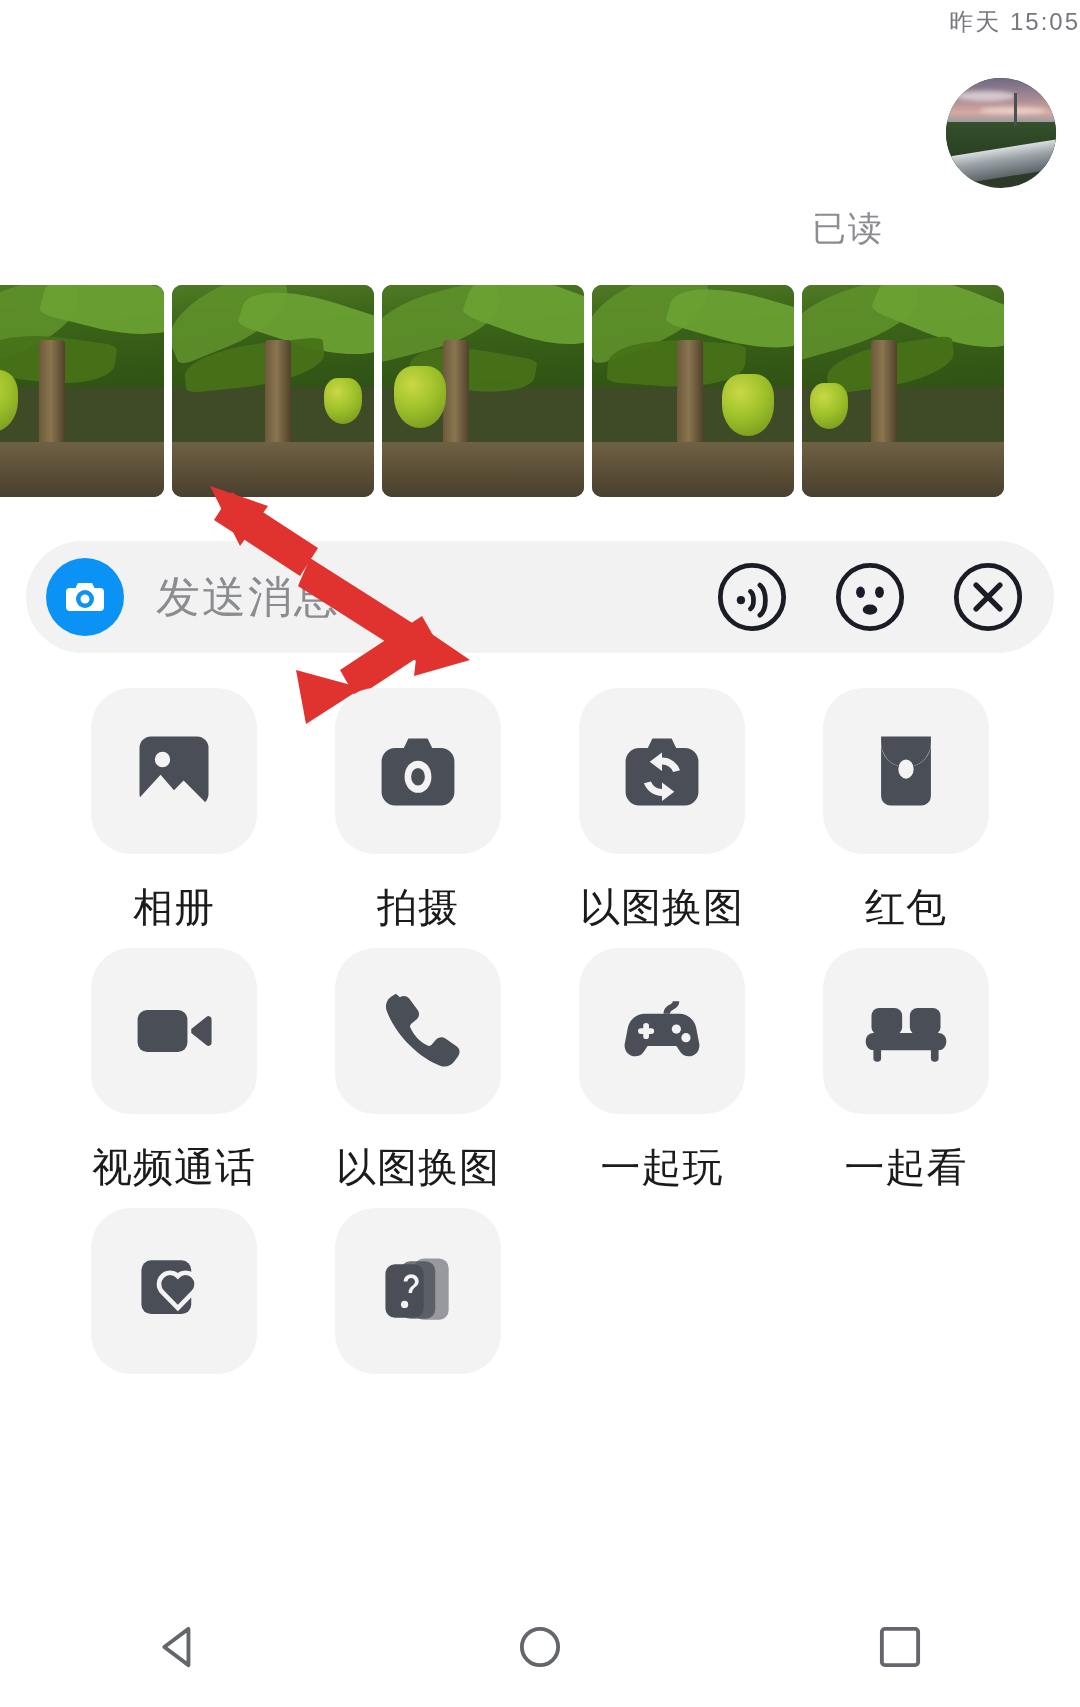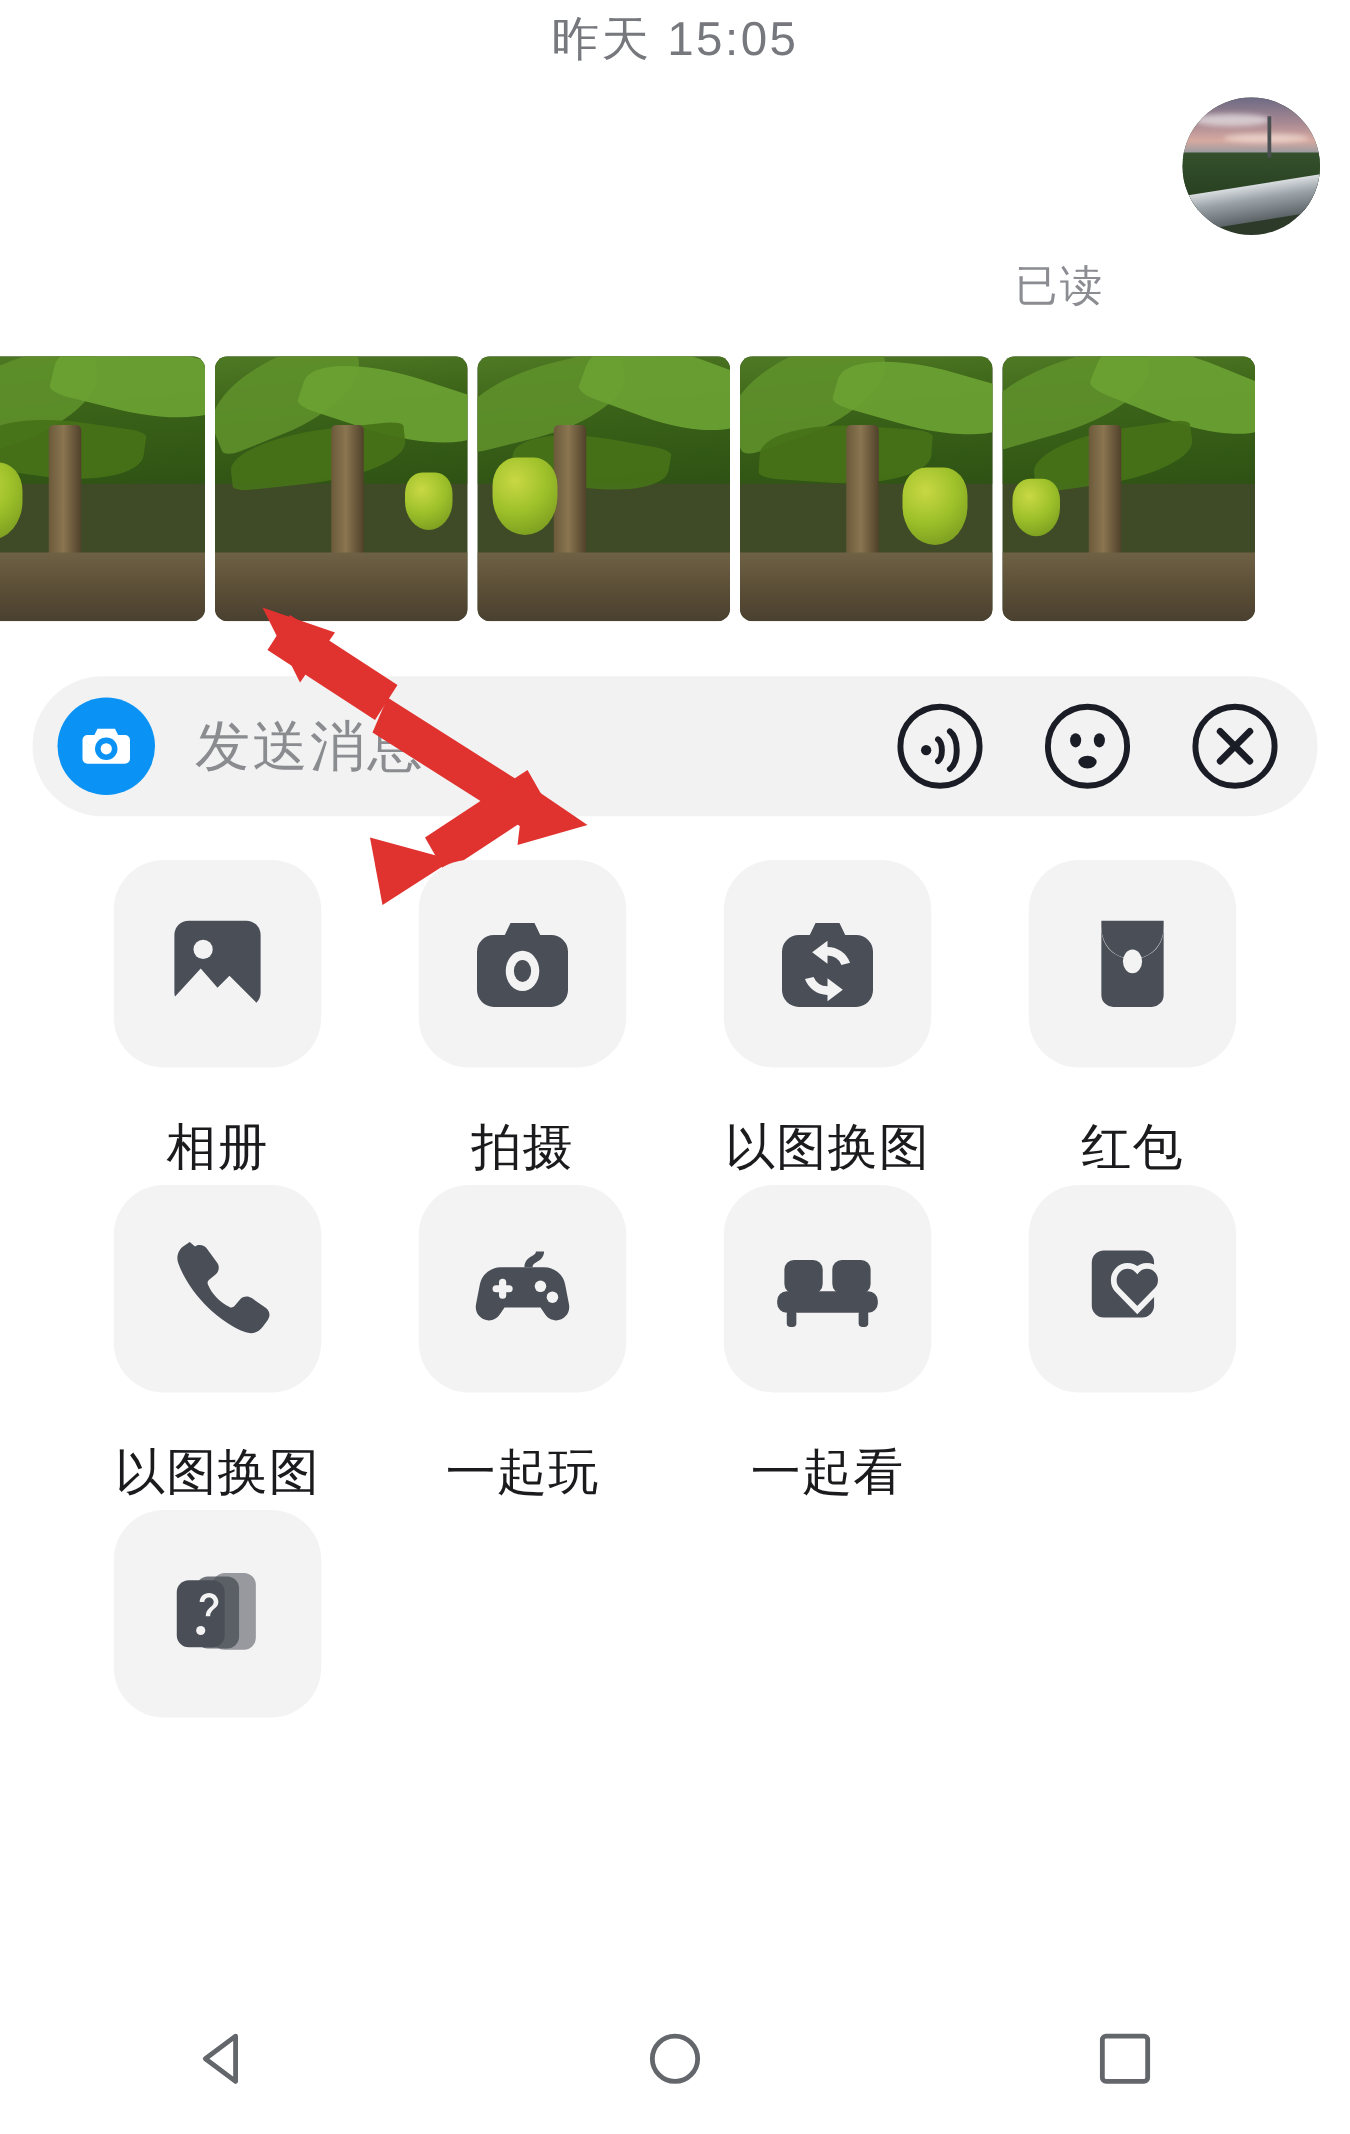--- a/index.html
+++ b/index.html
@@ -13,22 +13,22 @@
     position: relative;
     width: 1080px; height: 1707px;
     background: #ffffff;
     overflow: hidden;
   }
 
   
   .timestamp {
     position: absolute;
     top: 6px; left: 0; width: 1080px;
-    text-align: center;
-    font-size: 38px;
+    text-align: right;
+    font-size: 24px;
     color: #76787d;
     letter-spacing: 2px;
     white-space: nowrap;
   }
 
   
   .msg-row {
     position: absolute;
     top: 78px; right: 24px;
     display: flex;
@@ -198,21 +198,21 @@
     height: 260px;
   }
   .tile {
     width: 166px; height: 166px;
     background: #f3f3f4;
     border-radius: 40px;
     display: flex; align-items: center; justify-content: center;
   }
   .tile svg { width: 92px; height: 92px; display: block; fill: #4a4f57; }
   .tile-label {
-    margin-top: 36px;
+    margin-top: 26px;
     font-size: 40px;
     color: #1b1b1d;
     letter-spacing: 1px;
     white-space: nowrap;
   }
   .grid-cell.empty .tile { visibility: hidden; }
   .grid-cell.empty .tile-label { visibility: hidden; }
 
   
   .navbar {
@@ -379,20 +379,29 @@
         <svg viewBox="0 0 48 48" aria-hidden="true">
           <rect x="11" y="6" width="26" height="36" rx="5"></rect>
           <path d="M11 9c0 8 5.8 13 13 13s13-5 13-13v-1a3 3 0 0 0-3-3H14a3 3 0 0 0-3 3v1z" fill="#f3f3f4"></path>
           <path d="M11 6h26v2.6c0 8-5.8 13.4-13 13.4S11 16.6 11 8.6V6z"></path>
           <ellipse cx="24" cy="23" rx="4" ry="5" fill="#f3f3f4"></ellipse>
         </svg>
       </div>
       <div class="tile-label">红包</div>
     </div>
 
+    <div class="grid-cell">
+      <div class="tile">
+        <svg viewBox="0 0 48 48" aria-hidden="true">
+          <rect x="5" y="13" width="26" height="22" rx="5"></rect>
+          <path d="M33 23l8-6.4a1.6 1.6 0 0 1 2.6 1.25v12.3A1.6 1.6 0 0 1 41 31.4L33 25v-2z"></path>
+        </svg>
+      </div>
+      <div class="tile-label">视频通话</div>
+    </div>
 
     <div class="grid-cell">
       <div class="tile">
         <svg viewBox="0 0 48 48" aria-hidden="true">
           <path d="M14.6 6.4c1.7-1.1 3.8-.7 5 .9l4.2 5.7c1.2 1.6.9 3.8-.6 5l-2.7 2.2c-.6.5-.8 1.3-.5 2 1.7 4 4.9 7.4 9 9.4.7.4 1.6.2 2.1-.4l2.2-2.6c1.2-1.5 3.4-1.8 5-.7l5.8 4c1.7 1.2 2.1 3.4.9 5.1l-2.2 3c-1.6 2.2-4.4 3.1-7 2.2C24.4 38.1 12 25.6 7.6 13.3c-.9-2.6 0-5.5 2.2-7l2.6-1.8z"></path>
         </svg>
       </div>
       <div class="tile-label">以图换图</div>
     </div>
 

